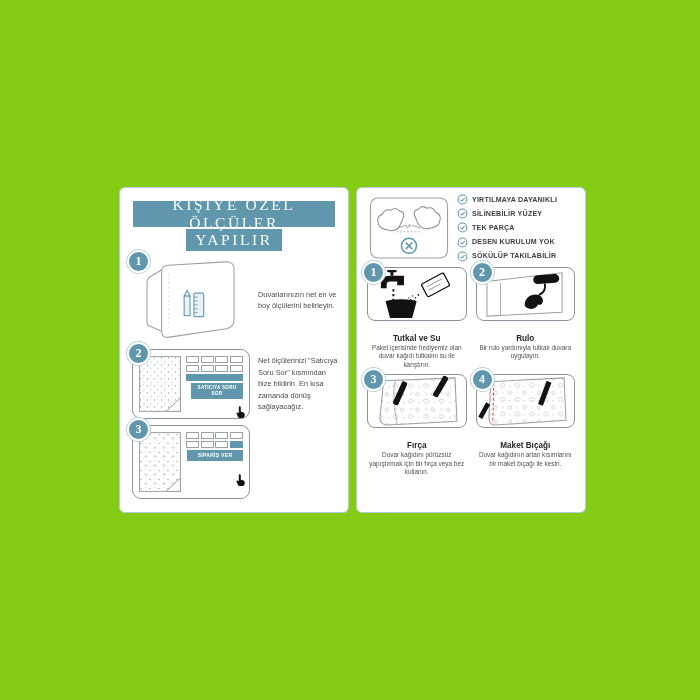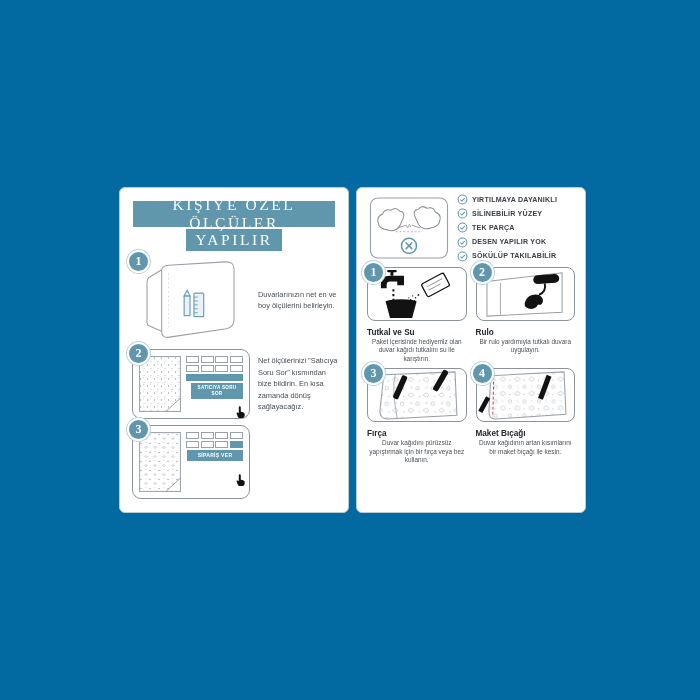--- a/index.html
+++ b/index.html
@@ -1,16 +1,16 @@
 <!DOCTYPE html>
 <html><head>
 <meta charset="utf-8">
 <style>
   html,body{margin:0;padding:0;background:#fff;}
-  .canvas{position:relative;width:700px;height:700px;background:#0369a1;overflow:hidden;
+  .canvas{position:relative;width:700px;height:700px;background:#84cc16;overflow:hidden;
           font-family:"Liberation Sans",sans-serif;}
   .band{position:absolute;top:187px;left:119px;display:flex;gap:7px;}
   .panel{box-sizing:border-box;width:230px;height:326px;background:#fff;
          border:1px solid #b5cdd6;border-radius:6px;overflow:hidden;}
   
   .hbox{background:#6097ac;color:#fbfdfd;display:flex;align-items:center;justify-content:center;
         font-family:"Liberation Serif",serif;text-align:center;}
   .lp-h1{margin:13px 13px 0;height:26px;font-size:15.5px;letter-spacing:2.6px;}
   .lp-h2{margin:2px auto 0;width:96px;height:22px;font-size:15.5px;letter-spacing:2.6px;}
   .rp-h1{margin:13px 19px 0;height:26px;font-size:15.5px;letter-spacing:3.4px;}
@@ -40,21 +40,21 @@
   .featrow{display:flex;gap:8px;margin:6px 10px 0 12px;align-items:center;}
   .fimg{flex:0 0 80px;}
   .flist{display:flex;flex-direction:column;gap:3.2px;}
   .fitem{display:flex;align-items:center;gap:4px;font-size:7.1px;font-weight:700;
          color:#3b4147;letter-spacing:0.2px;}
   .grid{display:grid;grid-template-columns:1fr 1fr;column-gap:9px;row-gap:5px;margin:5px 10px 0;}
   .gcell{position:relative;}
   .gcell .num{top:-6px;left:-5px;}
   .gfig{box-sizing:border-box;border:1px solid #8d939c;border-radius:8px;background:#fff;
         height:54px;overflow:hidden;}
-  .gtitle{font-size:8.2px;font-weight:700;color:#23272b;margin-top:7px;}
+  .gtitle{font-size:8.2px;font-weight:700;color:#23272b;text-align:center;margin-top:13px;}
   .gcap{font-size:6.4px;line-height:1.32;color:#4c5258;text-align:center;margin-top:1px;}
   svg{display:block;}
 </style>
 </head>
 <body>
 
 <div class="canvas">
   <div class="band">
 
     <div class="panel">
@@ -201,21 +201,21 @@
                 <circle cx="7" cy="7" r="5.6" fill="none" stroke="#5f96aa" stroke-width="1.3"></circle>
                 <path d="M4.4,7.2 l1.8,1.8 l3.6,-3.8" fill="none" stroke="#5f96aa" stroke-width="1.3"></path>
               </svg>
             <span>TEK PARÇA</span>
             </div>
           <div class="fitem">
             <svg width="11" height="11" viewBox="0 0 14 14">
                 <circle cx="7" cy="7" r="5.6" fill="none" stroke="#5f96aa" stroke-width="1.3"></circle>
                 <path d="M4.4,7.2 l1.8,1.8 l3.6,-3.8" fill="none" stroke="#5f96aa" stroke-width="1.3"></path>
               </svg>
-            <span>DESEN YAPILIR YOK</span>
+            <span>DESEN KURULUM YOK</span>
             </div>
           <div class="fitem">
             <svg width="11" height="11" viewBox="0 0 14 14">
                 <circle cx="7" cy="7" r="5.6" fill="none" stroke="#5f96aa" stroke-width="1.3"></circle>
                 <path d="M4.4,7.2 l1.8,1.8 l3.6,-3.8" fill="none" stroke="#5f96aa" stroke-width="1.3"></path>
               </svg>
             <span>SÖKÜLÜP TAKILABİLİR</span>
             </div>
         </div>
       </div>

